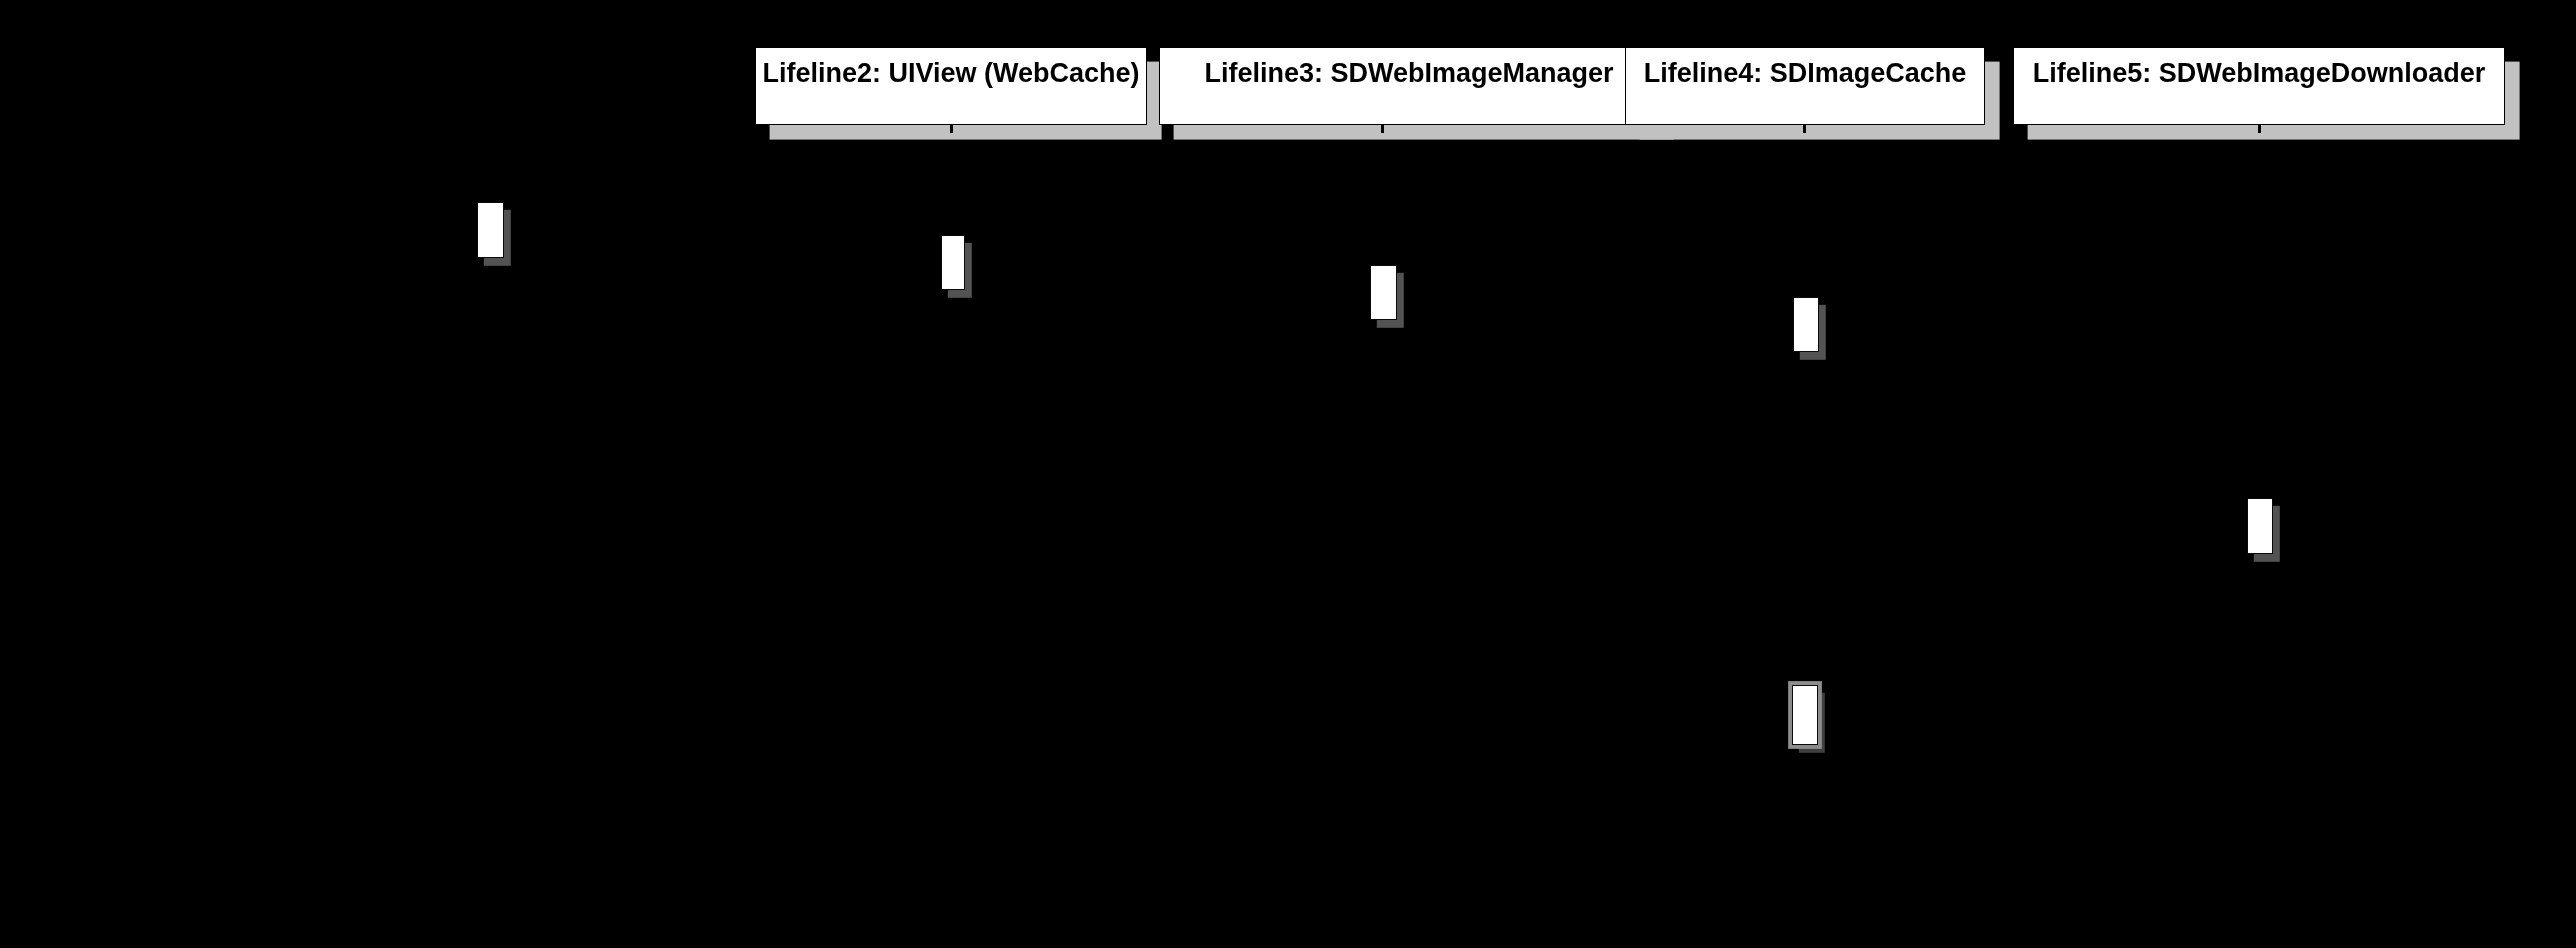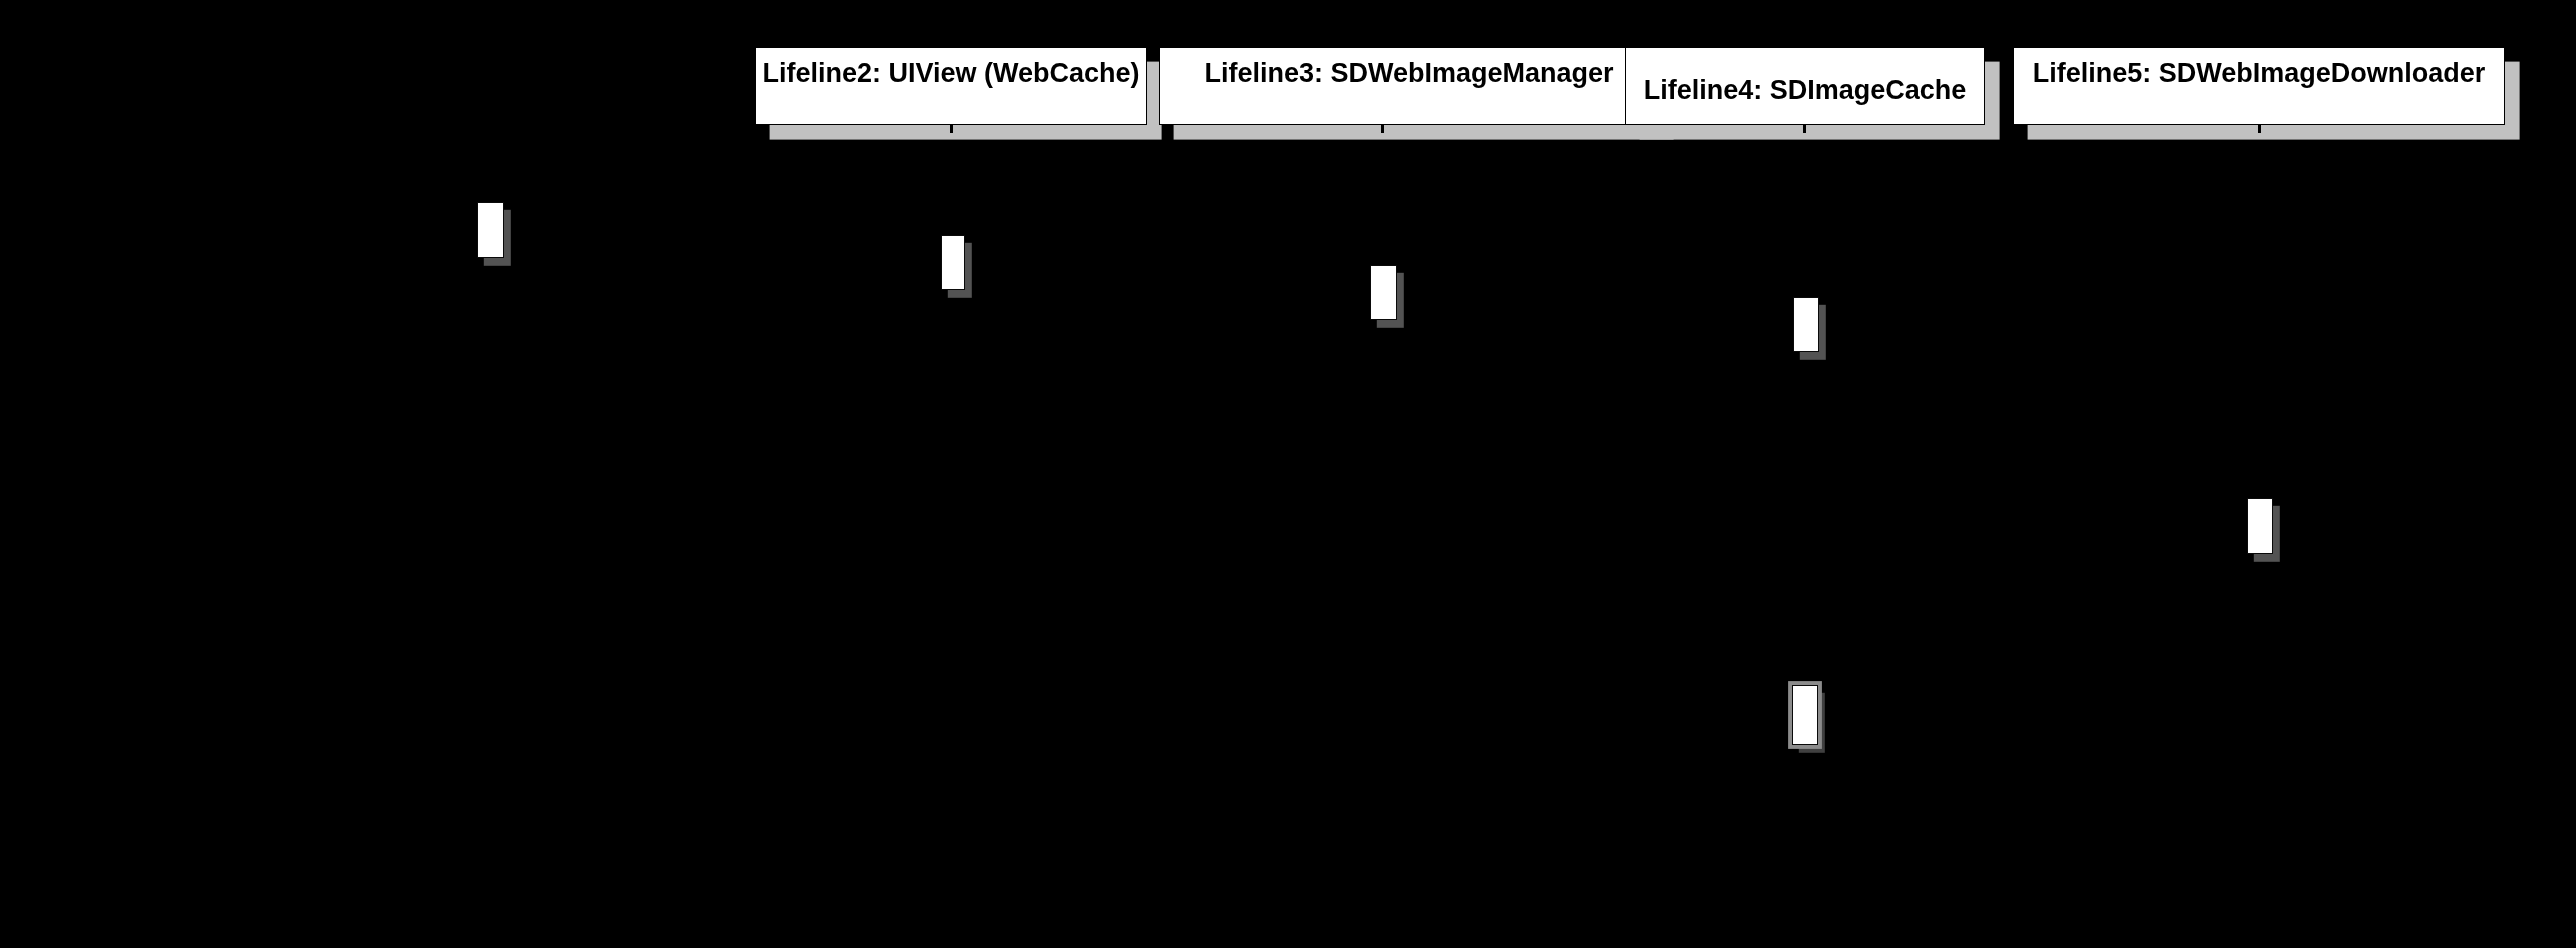--- a/index.html
+++ b/index.html
@@ -77,21 +77,21 @@
   <div class="head" style="left:755px; width:392px;">
     <span class="label">Lifeline2: UIView (WebCache)</span>
   </div>
   <div class="dash" style="left:950px;"></div>
 
   <div class="head" style="left:1159px; width:500px;">
     <span class="label">Lifeline3: SDWebImageManager</span>
   </div>
   <div class="dash" style="left:1381px;"></div>
 
-  <div class="head" style="left:1625px; width:360px;align-items:center;">
+  <div class="head" style="left:1625px; width:360px;">
     <span class="label">Lifeline4: SDImageCache</span>
   </div>
   <div class="dash" style="left:1803px;"></div>
 
   <div class="head" style="left:2013px; width:492px;">
     <span class="label">Lifeline5: SDWebImageDownloader</span>
   </div>
   <div class="dash" style="left:2258px;"></div>
 
   <div class="act" style="left:477px;  top:202px; width:27px; height:56px;"></div>

